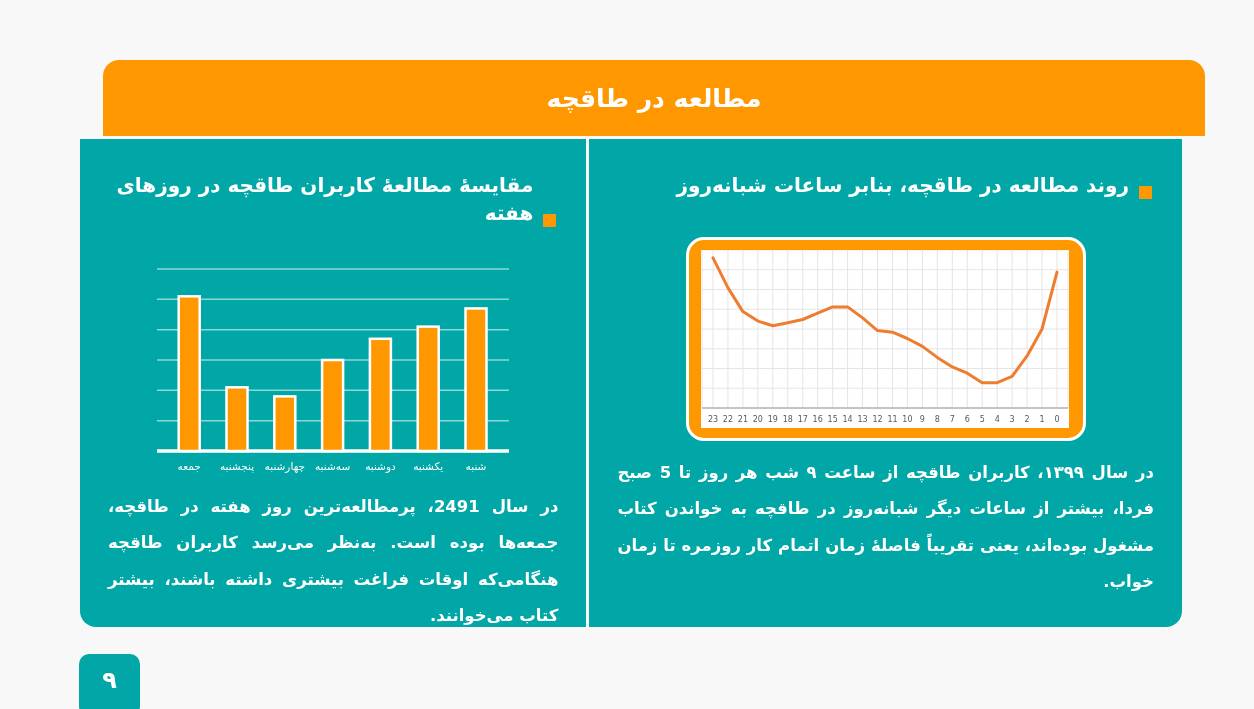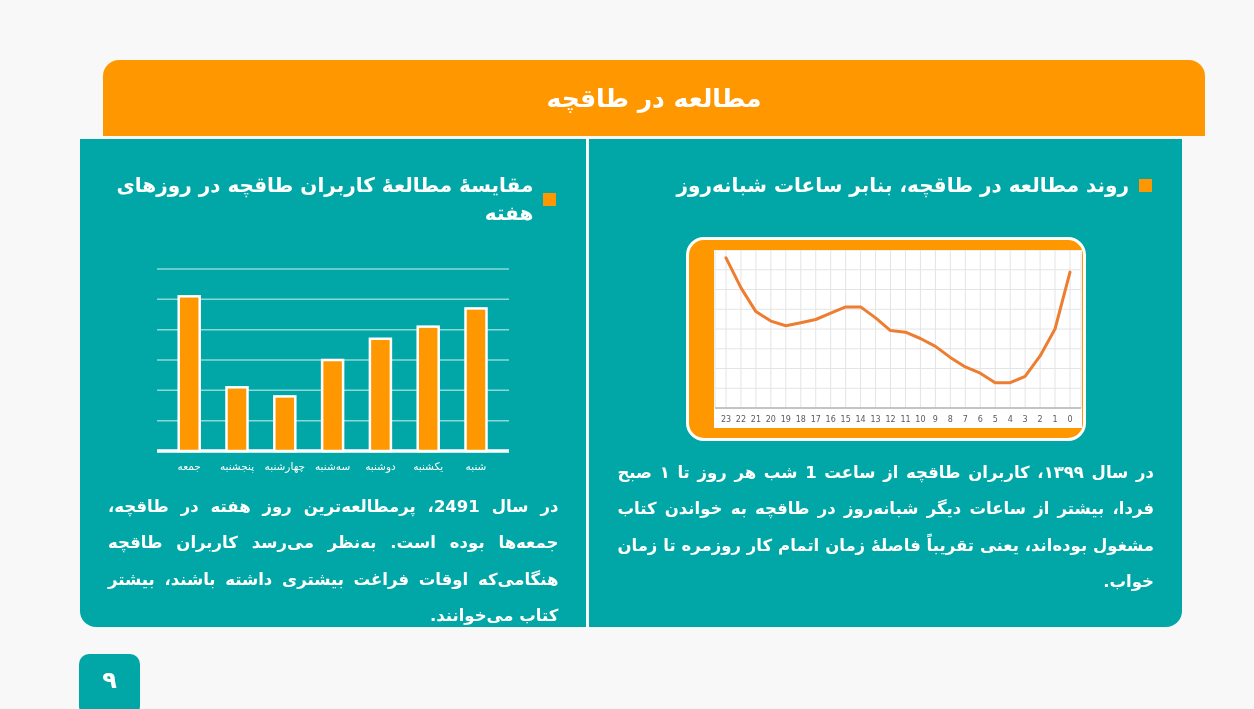--- a/index.html
+++ b/index.html
@@ -16,36 +16,36 @@
   .header-title{color:#fff;font-size:25px;font-weight:bold;}
   
   .panels{
     position:absolute;left:80px;top:139px;width:1102px;height:488px;
     display:flex;gap:3px;
   }
   .panel{background:#00A7A6;box-sizing:border-box;}
   .panel-hours{width:639px;border-radius:0 0 0 0;border-bottom-right-radius:16px;}
   .panel-weekdays{width:546px;border-bottom-left-radius:16px;}
   .panel-title-row{
-    display:flex;align-items:center;gap:10px;
+    display:flex;align-items:flex-end;gap:10px;
     margin:32px 30px 0 30px;
   }
   .bullet{width:13px;height:13px;background:#FF9800;flex:0 0 auto;}
   .panel-title{margin:0;color:#fff;font-size:20px;font-weight:bold;line-height:1.4;}
   .caption{
     color:#fff;font-weight:bold;font-size:16.5px;line-height:2.2;
     text-align:justify;margin:0 28px;
   }
   .panel-hours .caption{margin-top:14px;}
   .panel-weekdays .caption{margin-top:10px;}
   
   .line-frame{
     width:400px;height:204px;margin:38px auto 0;
     background:#FF9800;border:3px solid #ffffff;border-radius:18px;
-    box-sizing:border-box;padding:10px 1px;
+    box-sizing:border-box;padding:10px 14px;
   }
   .line-canvas{width:368px;height:178px;background:#ffffff;}
   
   .bar-canvas{width:352px;height:212px;margin:40px auto 0;}
   svg{display:block;}
   svg text{font-family:"DejaVu Sans",sans-serif;}
   
   .page-number{
     position:absolute;left:79px;top:654px;width:61px;height:62px;
     background:#00A7A6;border-radius:10px;color:#fff;
@@ -128,21 +128,21 @@
               <text x="266.2608695652174" y="172" text-anchor="middle" font-size="8" fill="#595959">6</text>
               <text x="281.2173913043478" y="172" text-anchor="middle" font-size="8" fill="#595959">5</text>
               <text x="296.17391304347825" y="172" text-anchor="middle" font-size="8" fill="#595959">4</text>
               <text x="311.1304347826087" y="172" text-anchor="middle" font-size="8" fill="#595959">3</text>
               <text x="326.0869565217391" y="172" text-anchor="middle" font-size="8" fill="#595959">2</text>
               <text x="341.04347826086956" y="172" text-anchor="middle" font-size="8" fill="#595959">1</text>
               <text x="356" y="172" text-anchor="middle" font-size="8" fill="#595959">0</text>
             </svg>
           </div>
       </div>
-      <p class="caption" dir="rtl">در سال ۱۳۹۹، کاربران طاقچه از ساعت 1 شب هر روز تا ۱ صبح فردا، بیشتر از ساعات دیگر شبانه‌روز در طاقچه به خواندن کتاب مشغول بوده‌اند، یعنی تقریباً فاصلهٔ زمان اتمام کار روزمره تا زمان خواب.</p>
+      <p class="caption" dir="rtl">در سال ۱۳۹۹، کاربران طاقچه از ساعت ۹ شب هر روز تا 5 صبح فردا، بیشتر از ساعات دیگر شبانه‌روز در طاقچه به خواندن کتاب مشغول بوده‌اند، یعنی تقریباً فاصلهٔ زمان اتمام کار روزمره تا زمان خواب.</p>
     </section>
 
     <section class="panel panel-weekdays">
       <div class="panel-title-row">
         <span class="bullet"></span>
         <h2 class="panel-title">مقایسهٔ مطالعهٔ کاربران طاقچه در روزهای هفته</h2>
       </div>
       <div class="bar-canvas">
           <svg viewBox="0 0 352 212" width="352" height="212">
             <line x1="0" y1="153.66666666666666" x2="352" y2="153.66666666666666" stroke="rgba(255,255,255,0.55)" stroke-width="1.5"></line>

